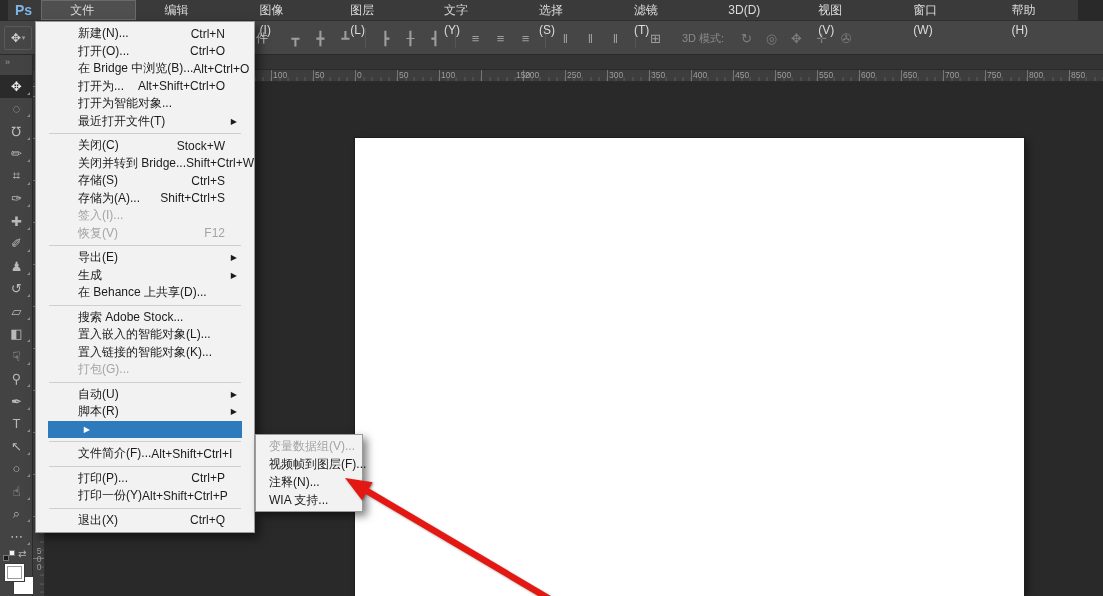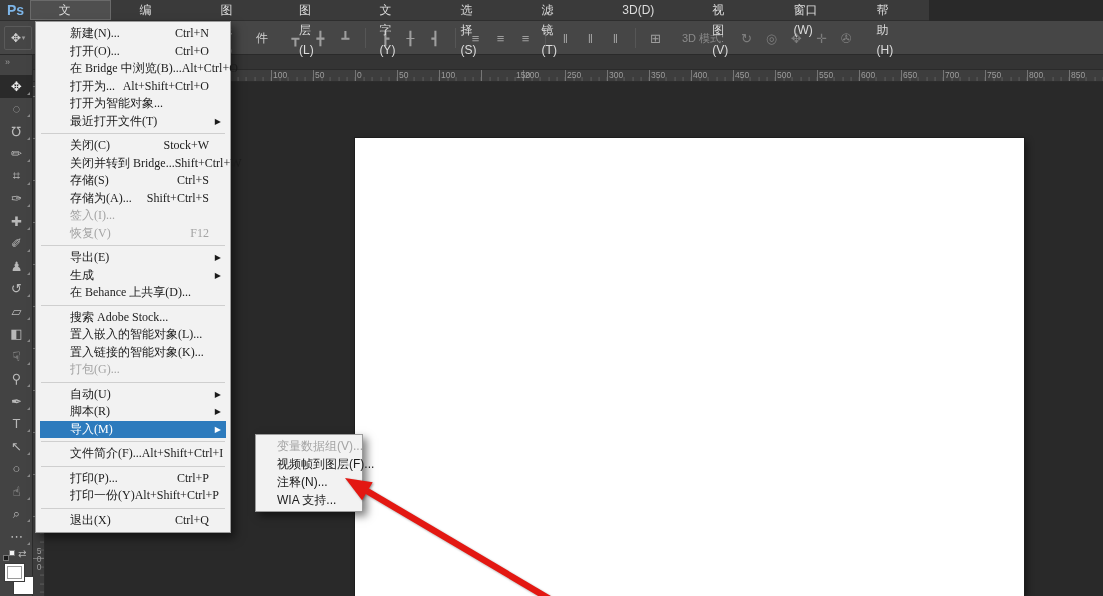--- a/index.html
+++ b/index.html
@@ -1,21 +1,21 @@
 <!DOCTYPE html>
 <html style="--hl: #2d7bbd;"><head>
 <meta charset="utf-8">
 <style>
   * { margin:0; padding:0; box-sizing:border-box; }
   html,body { width:1103px; height:596px; overflow:hidden; background:#292929;
               font-family:"Liberation Sans","DejaVu Sans",sans-serif; }
   #app { position:relative; width:1103px; height:596px; }
 
   
-  #menubar { position:absolute; left:0; top:0; width:929px; height:21px;
+  #menubar { position:absolute; left:8px; top:0; width:1070px; height:21px;
              background:#3a3a3a; display:flex; align-items:center; z-index:6;
              border-bottom:1px solid #2e2e2e;justify-content:space-between; }
   #logo { width:34px; font-weight:bold; font-size:14px; padding-left:7px; }
   #mb-items { display:flex; height:100%; }
   .mb-item { color:#dcdcdc; font-size:12px; line-height:20px; padding:0 29px; cursor:default; }
   .mb-item.active { background:#4f4f4f; box-shadow:inset 0 0 0 1px #6a6a6a; }
 
   
   #optionsbar { position:absolute; left:0; top:21px; width:1103px; height:34px;
                 background:#464646; border-bottom:1px solid #2a2a2a; z-index:3;
@@ -78,33 +78,33 @@
             background-repeat:repeat-y; }
   #vlabel { position:absolute; left:1px; top:464px; font-size:8.5px; color:#9c9c9c;
             writing-mode:vertical-rl; text-orientation:upright; letter-spacing:-2px; }
 
   
   #pasteboard { position:absolute; left:45px; top:82px; width:1058px; height:514px; background:#292929; z-index:1; }
   #canvas { position:absolute; left:310px; top:56px; width:669px; height:458px; background:#ffffff;
             box-shadow:0 0 0 1px #1d1d1d, 3px 3px 7px rgba(0,0,0,0.45); }
 
   
-  #file-menu { position:absolute; left:35px; top:21px; width:196px; z-index:10;
-               background:#f2f2f2; border:1px solid #9b9b9b; padding:3px 4px;
-               box-shadow:4px 5px 9px rgba(0,0,0,0.5); font-size:12px; color:#1b1b1b;font-family:Liberation Serif, serif; }
+  #file-menu { position:absolute; left:35px; top:21px; width:220px; z-index:10;
+               background:#f2f2f2; border:1px solid #9b9b9b; padding:3px 12px;
+               box-shadow:4px 5px 9px rgba(0,0,0,0.5); font-size:12px; color:#1b1b1b; }
   .menu-item { display:flex; align-items:center; height:17.5px; padding:0 5px 0 30px; cursor:default; }
   .mi-label { flex:1 1 auto; white-space:nowrap; }
   .mi-shortcut { white-space:nowrap; text-align:right; }
   .mi-arrow { width:12px; text-align:right; font-size:8px; }
   .menu-item.disabled { color:#a4a4a4; }
   .menu-item.highlighted { background:var(--hl,#2d7bbd); color:#ffffff; }
   .menu-sep { border-top:1px solid #cfcfcf; margin:3px 1px; }
 
   #import-submenu { position:absolute; left:255px; top:434px; width:108px; z-index:11;
-                    background:#f2f2f2; border:1px solid #9b9b9b; padding:2px 12px;
+                    background:#f2f2f2; border:1px solid #9b9b9b; padding:2px 4px;
                     box-shadow:4px 4px 8px rgba(0,0,0,0.5); font-size:12px; color:#1b1b1b; }
   #import-submenu .menu-item { height:18px; padding:0 6px 0 9px; }
 
   
   #arrow-svg { position:absolute; left:0; top:0; z-index:20; pointer-events:none;
                filter:drop-shadow(1px 1px 1px rgba(0,0,0,0.35)); }
 </style>
 </head>
 <body>
 
@@ -336,21 +336,20 @@
         <span class="mi-label">自动(U)</span>
         <span class="mi-shortcut"></span>
         <span class="mi-arrow">▶</span>
       </div>
       <div class="menu-item">
         <span class="mi-label">脚本(R)</span>
         <span class="mi-shortcut"></span>
         <span class="mi-arrow">▶</span>
       </div>
       <div class="menu-item highlighted">
-        <span class="mi-label">导入(M)</span>
         <span class="mi-shortcut"></span>
         <span class="mi-arrow">▶</span>
       </div>
       <div class="menu-sep"></div>
       <div class="menu-item">
         <span class="mi-label">文件简介(F)...</span>
         <span class="mi-shortcut">Alt+Shift+Ctrl+I</span>
         <span class="mi-arrow"></span>
       </div>
       <div class="menu-sep"></div>

